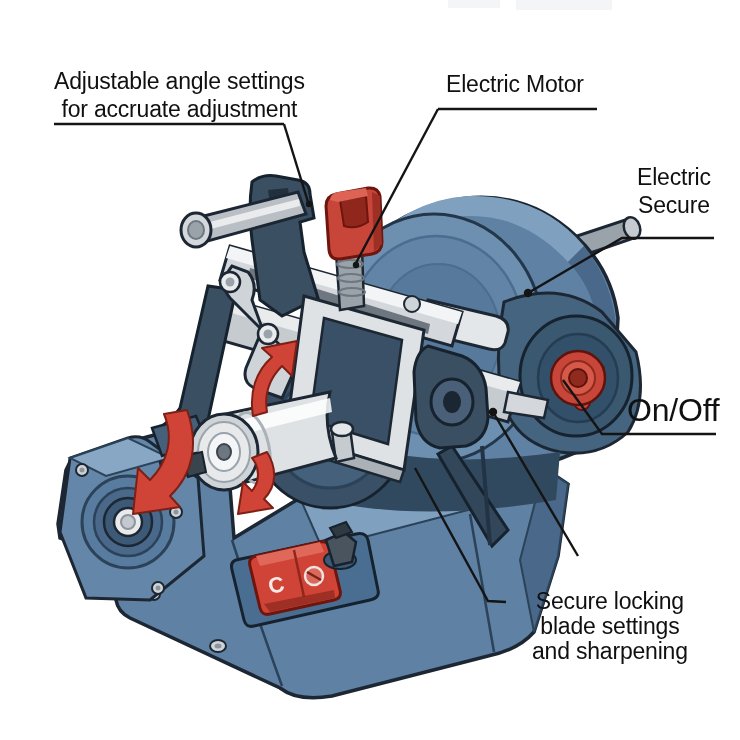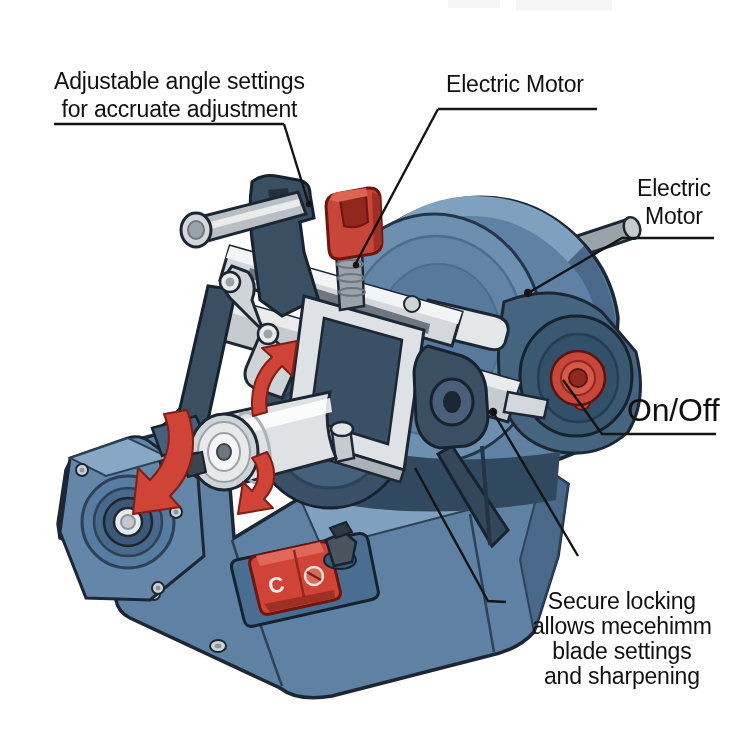--- a/index.html
+++ b/index.html
@@ -211,29 +211,28 @@
 
   <div class="label" style="left:54px;top:68px;">
     <span class="line">Adjustable angle settings</span>
     <span class="line">for accruate adjustment</span>
   </div>
 
   <div class="label" style="left:446px;top:71px;">
     <span class="line">Electric Motor</span>
   </div>
 
-  <div class="label" style="left:637px;top:175px;">
+  <div class="label" style="left:637px;top:164px;">
     <span class="line">Electric</span>
-    <span class="line">Motor</span>
+    <span class="line">Secure</span>
   </div>
 
   <div class="label label-onoff" style="left:627px;top:397px;">
     <span class="line">On/Off</span>
   </div>
 
   <div class="label label-secure" style="left:532px;top:561px;margin-top:28px;">
     <span class="line">Secure locking</span>
-    <span class="line">allows mecehimm</span>
     <span class="line">blade settings</span>
     <span class="line">and sharpening</span>
   </div>
 
 </div>
 
 </body></html>

